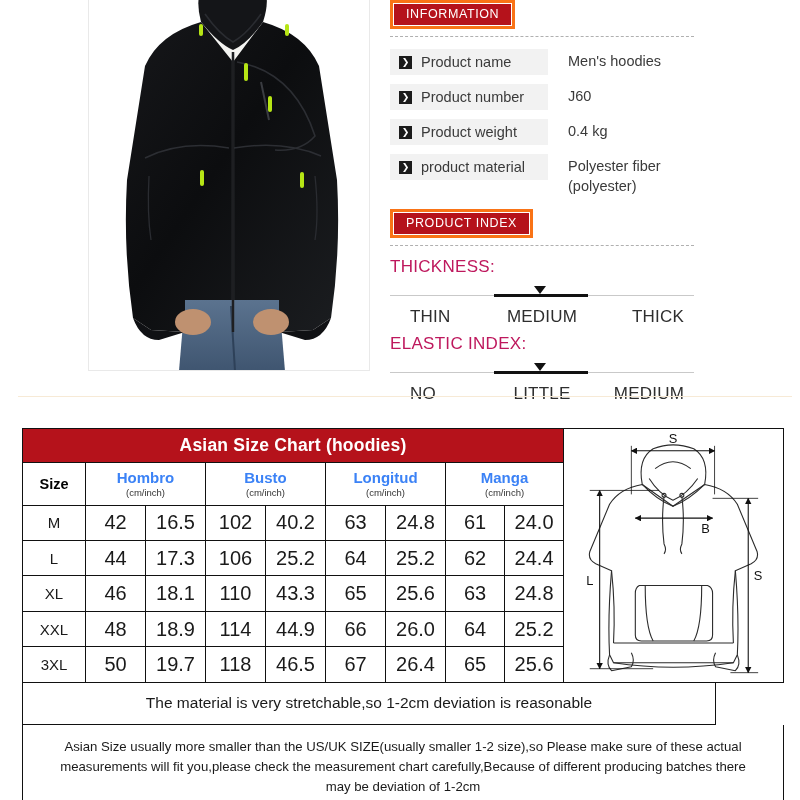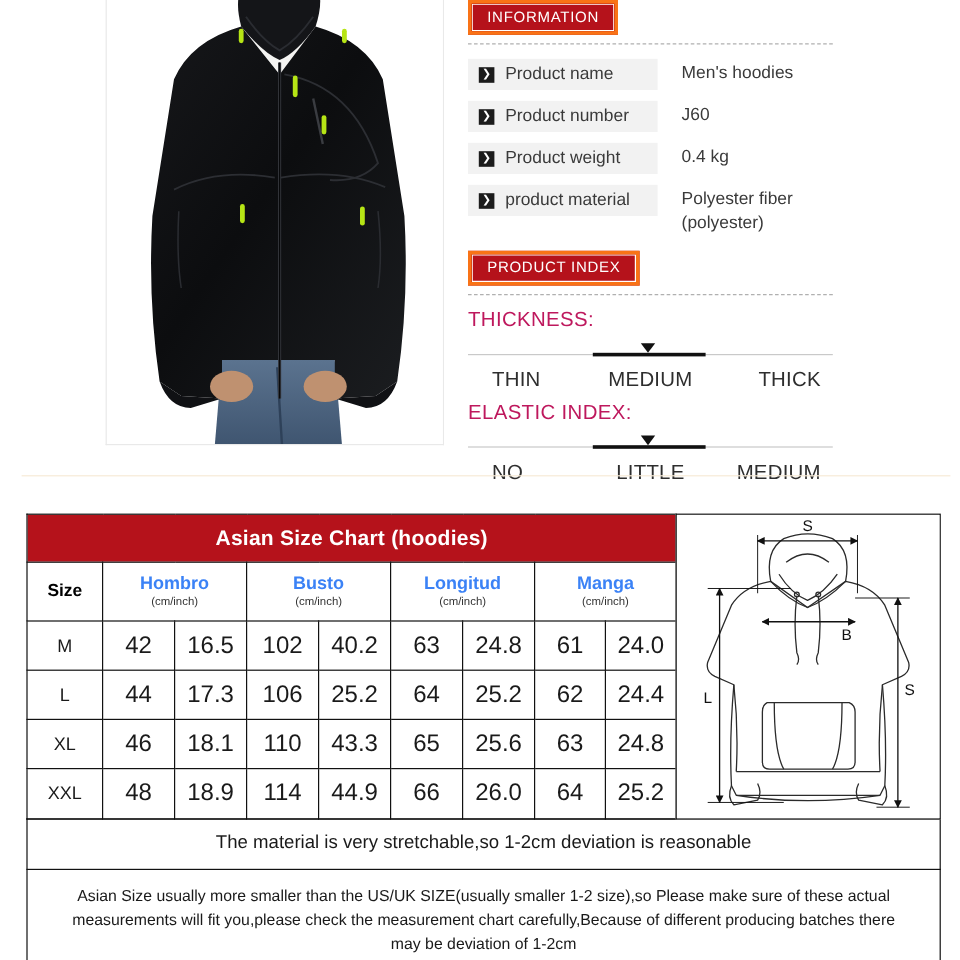--- a/index.html
+++ b/index.html
@@ -366,20 +366,31 @@
             <td class="data sz">XXL</td>
             <td class="data">48</td>
             <td class="data">18.9</td>
             <td class="data">114</td>
             <td class="data">44.9</td>
             <td class="data">66</td>
             <td class="data">26.0</td>
             <td class="data">64</td>
             <td class="data">25.2</td>
           </tr>
+          <tr>
+            <td class="data sz">3XL</td>
+            <td class="data">50</td>
+            <td class="data">19.7</td>
+            <td class="data">118</td>
+            <td class="data">46.5</td>
+            <td class="data">67</td>
+            <td class="data">26.4</td>
+            <td class="data">65</td>
+            <td class="data">25.6</td>
+          </tr>
         </tbody>
       </table>
 
       <div id="diagram-panel">
         <svg viewBox="0 0 221 255" xmlns="http://www.w3.org/2000/svg">
           <defs>
             <marker id="ar" viewBox="0 0 10 10" refX="9" refY="5" markerWidth="6" markerHeight="6" orient="auto-start-reverse">
               <path d="M0 0 L10 5 L0 10 z" fill="#111"></path>
             </marker>
           </defs>
@@ -431,21 +442,21 @@
           <text x="26" y="158" font-family="Liberation Sans, sans-serif" font-size="13" text-anchor="middle" fill="#111">L</text>
 
           <line x1="150" y1="70" x2="196" y2="70" stroke="#111" stroke-width="0.8"></line>
           <line x1="168" y1="246" x2="196" y2="246" stroke="#111" stroke-width="0.8"></line>
           <line x1="186" y1="70" x2="186" y2="246" stroke="#111" stroke-width="1.1" marker-start="url(#ar)" marker-end="url(#ar)"></line>
           <text x="196" y="152" font-family="Liberation Sans, sans-serif" font-size="13" text-anchor="middle" fill="#111">S</text>
         </svg>
       </div>
     </div>
 
-    <table class="size-table" style="width:762px; margin-top:-1px;">
+    <table class="size-table" style="width:694px; margin-top:-1px;">
       <tbody>
         <tr>
           <td class="note-row">The material is very stretchable,so 1-2cm deviation is reasonable</td>
         </tr>
       </tbody>
     </table>
 
     <div id="disclaimer">Asian Size usually more smaller than the US/UK SIZE(usually smaller 1-2 size),so Please make sure of these actual measurements will fit you,please check the measurement chart carefully,Because of different producing batches there may be deviation of 1-2cm</div>
   </div>
 

